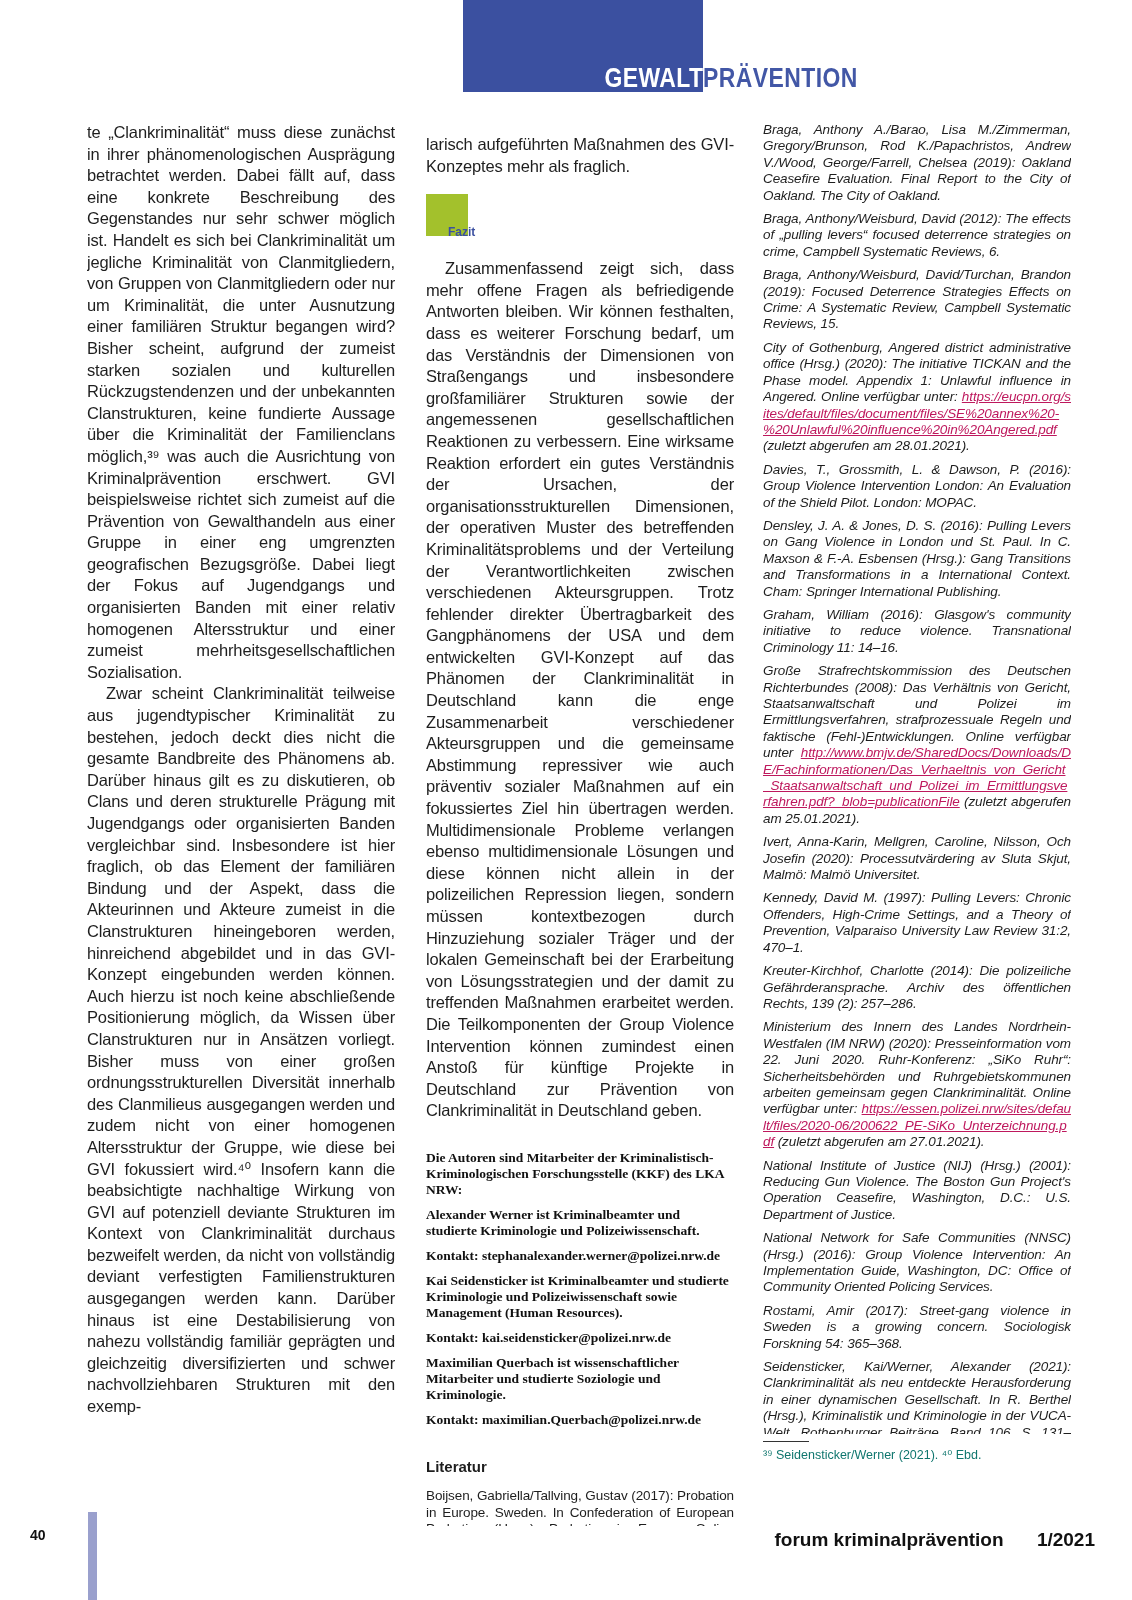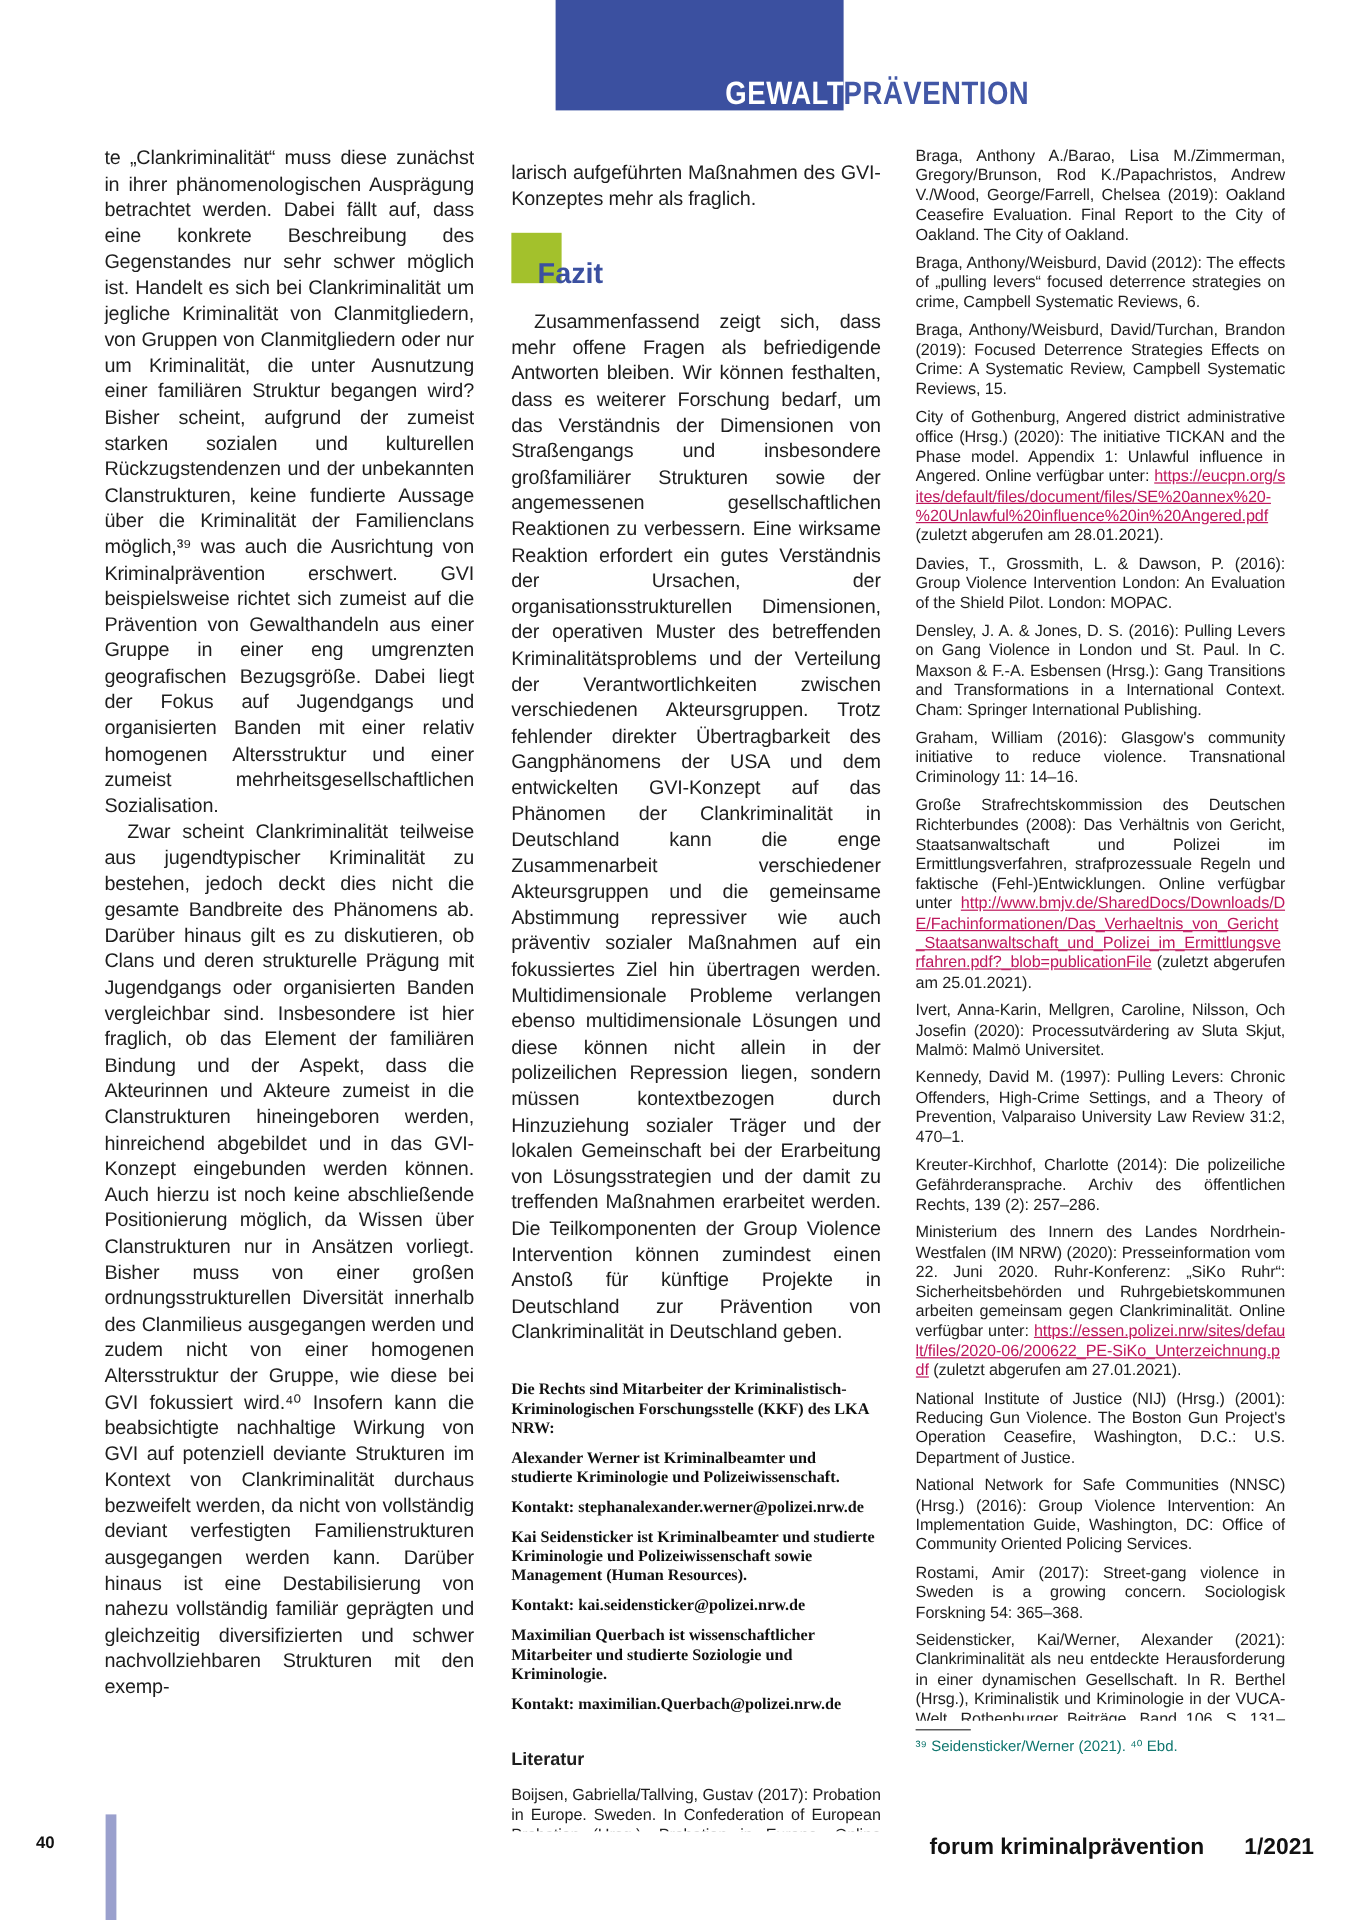--- a/index.html
+++ b/index.html
@@ -10,27 +10,27 @@
   
   .header-box{position:absolute;left:463px;top:0;width:240px;height:92px;background:#3b50a0;}
   .header-title-part{position:absolute;top:0;height:92px;display:flex;align-items:flex-end;
     font-weight:bold;font-size:27px;letter-spacing:.5px;line-height:1;padding-bottom:9px;}
   .header-white{right:429px;color:#ffffff;transform:scaleX(.85);transform-origin:bottom right;}
   .header-blue{left:703px;color:#4257a6;transform:scaleX(.85);transform-origin:bottom left;}
   
   .col{position:absolute;top:122px;width:308px;}
   .col-left{left:87px;height:1392px;overflow:hidden;}
   .col-mid{left:426px;height:1392px;overflow:hidden;margin-top:12px;}
-  .col-right{left:763px;height:1312px;overflow:hidden;}
+  .col-right{left:763px;height:1312px;overflow:hidden;font-style:italic;}
   .body-text{font-size:16.5px;line-height:21.6px;text-align:justify;margin:0;letter-spacing:-.15px;}
   .body-text.indent{text-indent:19px;}
   
   .fazit-block{position:relative;height:64px;margin-top:17px;}
   .fazit-square{position:absolute;left:0;top:0;width:42px;height:42px;background:#a3c12c;}
-  .fazit-title{position:absolute;left:22px;top:21px;color:#3b50a0;font-weight:bold;font-size:24px;}
+  .fazit-title{position:absolute;left:22px;top:31px;color:#3b50a0;font-weight:bold;font-size:12px;}
   
   .small,.ref{font-size:13.5px;line-height:16.4px;text-align:justify;letter-spacing:-.1px;}
   .ref{margin:0 0 7px 0;}
   .link{color:#be185d;text-decoration:underline;word-break:break-all;cursor:pointer;}
   
   .authors{margin-top:28px;}
   .authors p{font-family:"Liberation Serif","DejaVu Serif",serif;font-weight:bold;
     font-size:13.5px;line-height:16px;margin:0 0 9px 0;text-align:left;color:#111;}
   .lit-heading{font-size:15px;font-weight:bold;margin:30px 0 8px 0;}
   
@@ -60,21 +60,21 @@
   <p class="body-text">larisch aufgeführten Maßnahmen des GVI-Konzeptes mehr als fraglich.</p>
 
   <div class="fazit-block">
     <div class="fazit-square"></div>
     <div class="fazit-title">Fazit</div>
   </div>
 
   <p class="body-text indent">Zusammenfassend zeigt sich, dass mehr offene Fragen als befriedigende Antworten bleiben. Wir können festhalten, dass es weiterer Forschung bedarf, um das Verständnis der Dimensionen von Straßengangs und insbesondere großfamiliärer Strukturen sowie der angemessenen gesellschaftlichen Reaktionen zu verbessern. Eine wirksame Reaktion erfordert ein gutes Verständnis der Ursachen, der organisationsstrukturellen Dimensionen, der operativen Muster des betreffenden Kriminalitätsproblems und der Verteilung der Verantwortlichkeiten zwischen verschiedenen Akteursgruppen. Trotz fehlender direkter Übertragbarkeit des Gangphänomens der USA und dem entwickelten GVI-Konzept auf das Phänomen der Clankriminalität in Deutschland kann die enge Zusammenarbeit verschiedener Akteursgruppen und die gemeinsame Abstimmung repressiver wie auch präventiv sozialer Maßnahmen auf ein fokussiertes Ziel hin übertragen werden. Multidimensionale Probleme verlangen ebenso multidimensionale Lösungen und diese können nicht allein in der polizeilichen Repression liegen, sondern müssen kontextbezogen durch Hinzuziehung sozialer Träger und der lokalen Gemeinschaft bei der Erarbeitung von Lösungsstrategien und der damit zu treffenden Maßnahmen erarbeitet werden. Die Teilkomponenten der Group Violence Intervention können zumindest einen Anstoß für künftige Projekte in Deutschland zur Prävention von Clankriminalität in Deutschland geben.</p>
 
   <div class="authors">
-      <p>Die Rechts sind Mitarbeiter der Kriminalistisch-Kriminologischen Forschungsstelle (KKF) des LKA NRW:</p>
+      <p>Die Autoren sind Mitarbeiter der Kriminalistisch-Kriminologischen Forschungsstelle (KKF) des LKA NRW:</p>
       <p>Alexander Werner ist Kriminalbeamter und studierte Kriminologie und Polizeiwissenschaft.</p>
       <p>Kontakt: stephanalexander.werner@polizei.nrw.de</p>
       <p>Kai Seidensticker ist Kriminalbeamter und studierte Kriminologie und Polizeiwissenschaft sowie Management (Human Resources).</p>
       <p>Kontakt: kai.seidensticker@polizei.nrw.de</p>
       <p>Maximilian Querbach ist wissenschaftlicher Mitarbeiter und studierte Soziologie und Kriminologie.</p>
       <p>Kontakt: maximilian.Querbach@polizei.nrw.de</p>
     </div>
 
   <div class="lit-heading">Literatur</div>
   <p class="small"><span>Boijsen, Gabriella/Tallving, Gustav (2017): Probation in Europe. Sweden. In Confederation of European Probation (Hrsg.), Probation in Europe. Online verfügbar unter </span></p>

